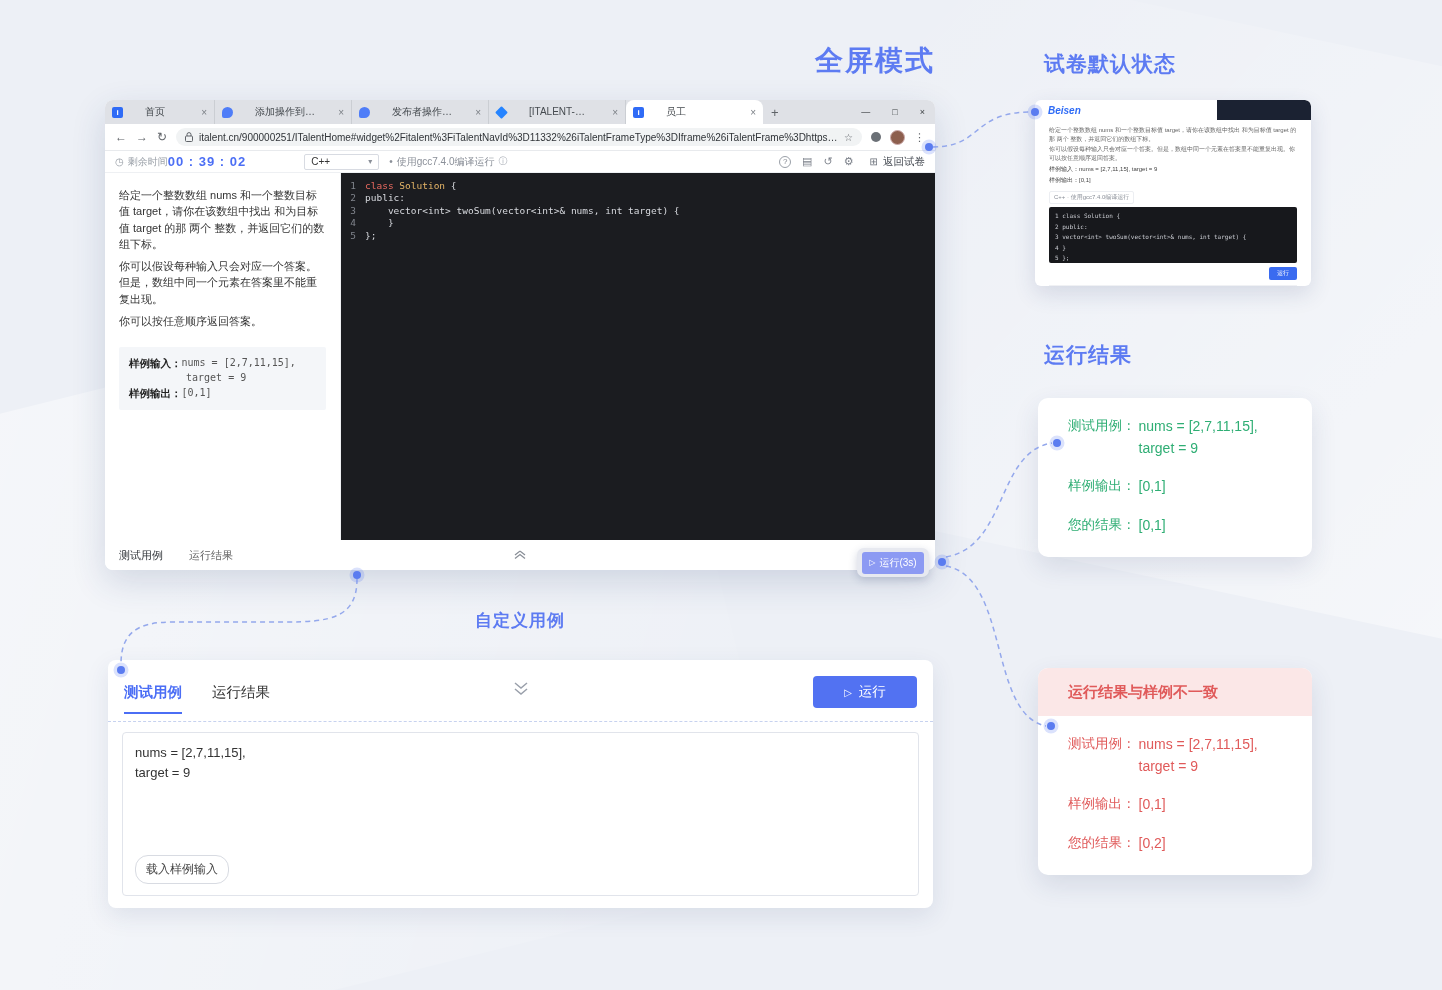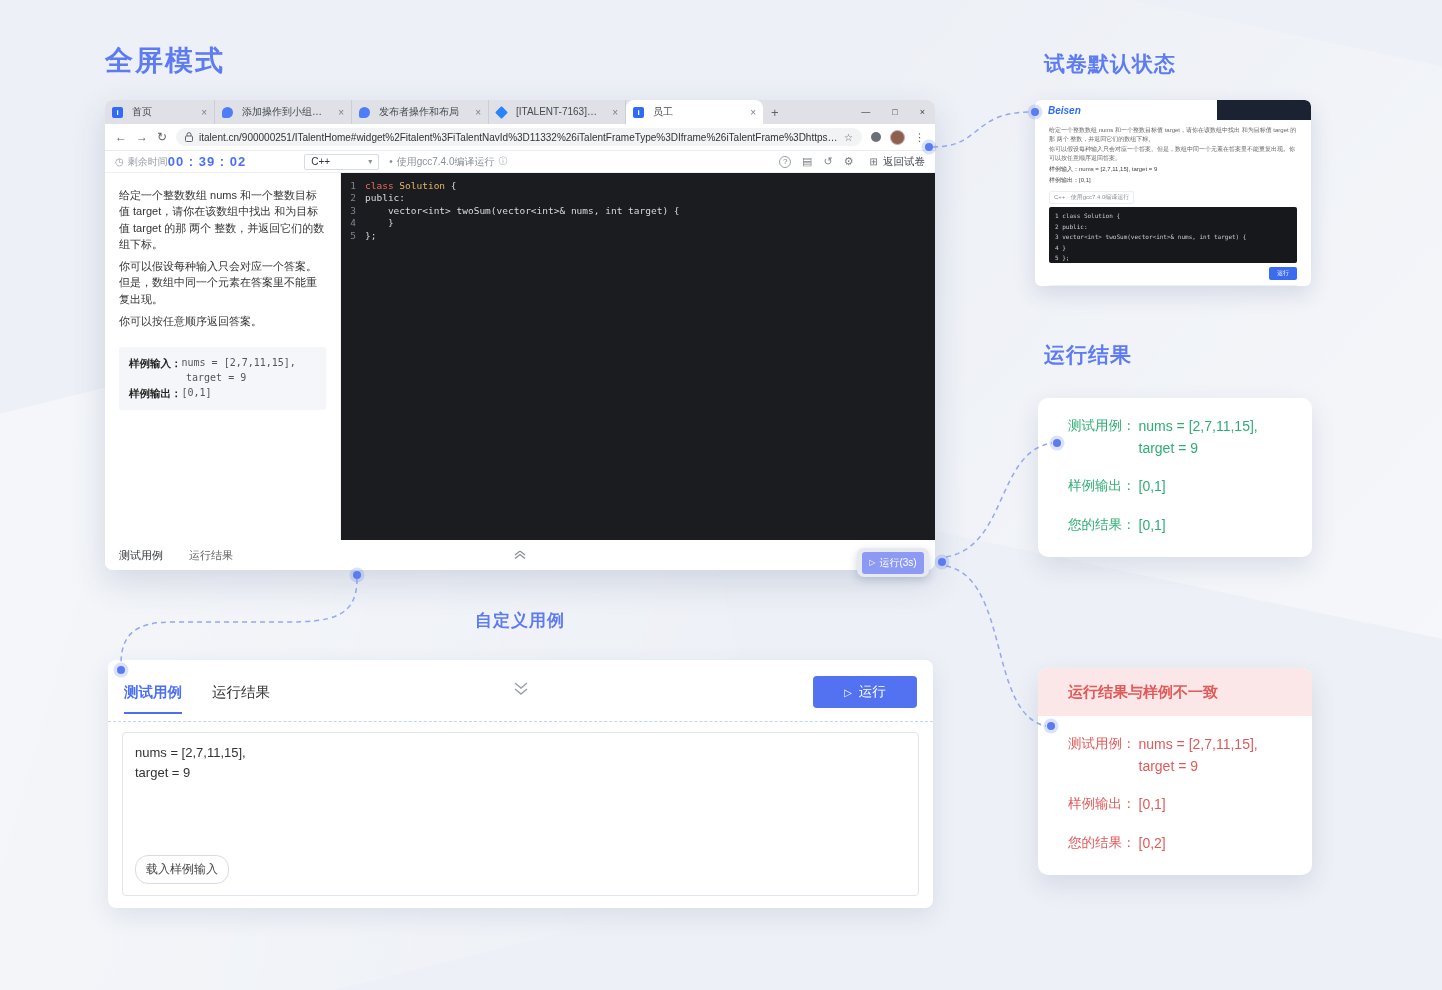--- a/index.html
+++ b/index.html
@@ -9,31 +9,31 @@
     font-family:"Liberation Sans",sans-serif;color:#333;
   }
   .bg-shape{position:absolute;z-index:0;pointer-events:none}
   .bg-shape.s1{left:-220px;top:360px;width:950px;height:640px;transform:rotate(-14deg);
     background:linear-gradient(120deg,rgba(255,255,255,.55),rgba(255,255,255,0));}
   .bg-shape.s2{right:-180px;top:30px;width:760px;height:560px;transform:rotate(12deg);
     background:linear-gradient(300deg,rgba(255,255,255,.5),rgba(255,255,255,0));}
 
   
   .title{position:absolute;font-weight:bold;color:#5d7bf2;z-index:10}
-  .title-main{left:105px;top:42px;width:830px;text-align:left;font-size:28px;letter-spacing:2px}
+  .title-main{left:105px;top:42px;width:830px;text-align:right;font-size:28px;letter-spacing:2px}
   .title-exam-default{left:1044px;top:50px;font-size:21px;letter-spacing:1px}
   .title-run-results{left:1044px;top:341px;font-size:21px;letter-spacing:1px}
   .title-custom{left:105px;top:609px;width:830px;text-align:center;font-size:17px;letter-spacing:1px}
 
   
   .browser{position:absolute;left:105px;top:100px;width:830px;height:470px;z-index:10;
     background:#fff;border-radius:8px;box-shadow:0 12px 34px rgba(40,60,110,.16);}
   .tabstrip{height:24px;background:#dfe1e6;border-radius:8px 8px 0 0;display:flex;align-items:stretch;position:relative}
   .tabs{display:flex;height:100%}
-  .tab{display:flex;align-items:center;gap:9px;padding:0 7px;font-size:10px;color:#454a4f;
+  .tab{display:flex;align-items:center;gap:22px;padding:0 7px;font-size:10px;color:#454a4f;
     border-right:1px solid #cbced3;min-width:0;cursor:default}
   .tab:nth-child(1){width:110px}
   .tab:nth-child(n+2){width:137px}
   .tab.active{background:#fff;border-radius:8px 8px 0 0;border-right:none}
   .tab-label{white-space:nowrap;overflow:hidden;text-overflow:ellipsis;flex:1}
   .tab-close{color:#7a7f85;font-size:10px;flex:none}
   .fav{width:11px;height:11px;flex:none;border-radius:2px;position:relative}
   .fav.italent{background:#2f6bf6}
   .fav.italent::after{content:"i";position:absolute;left:0;top:0;width:100%;height:100%;
     color:#fff;font-size:8px;font-weight:bold;display:flex;align-items:center;justify-content:center}

